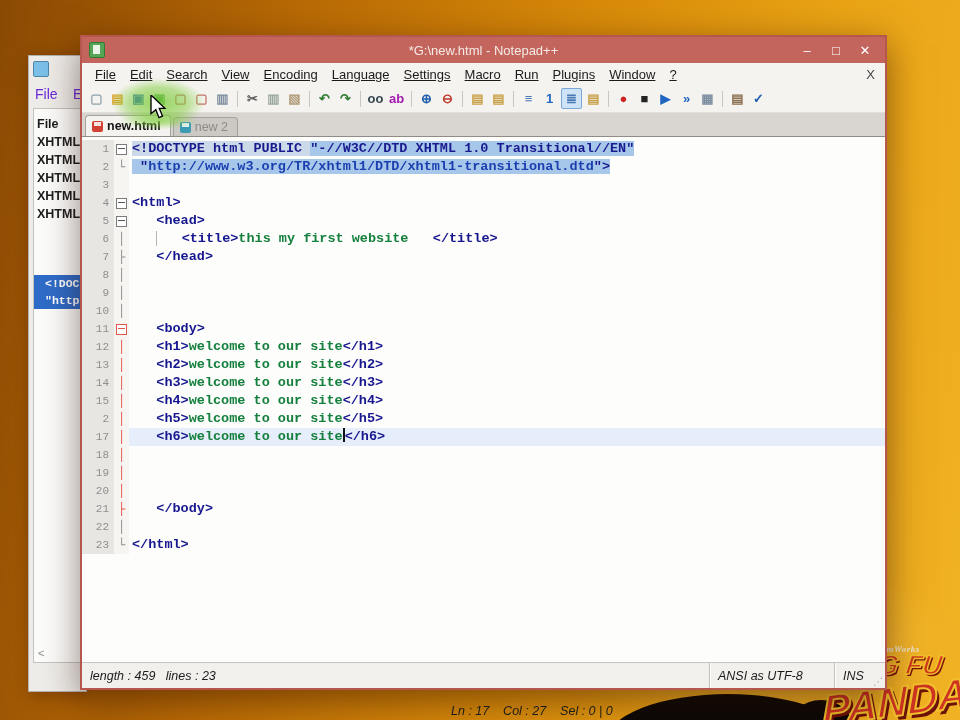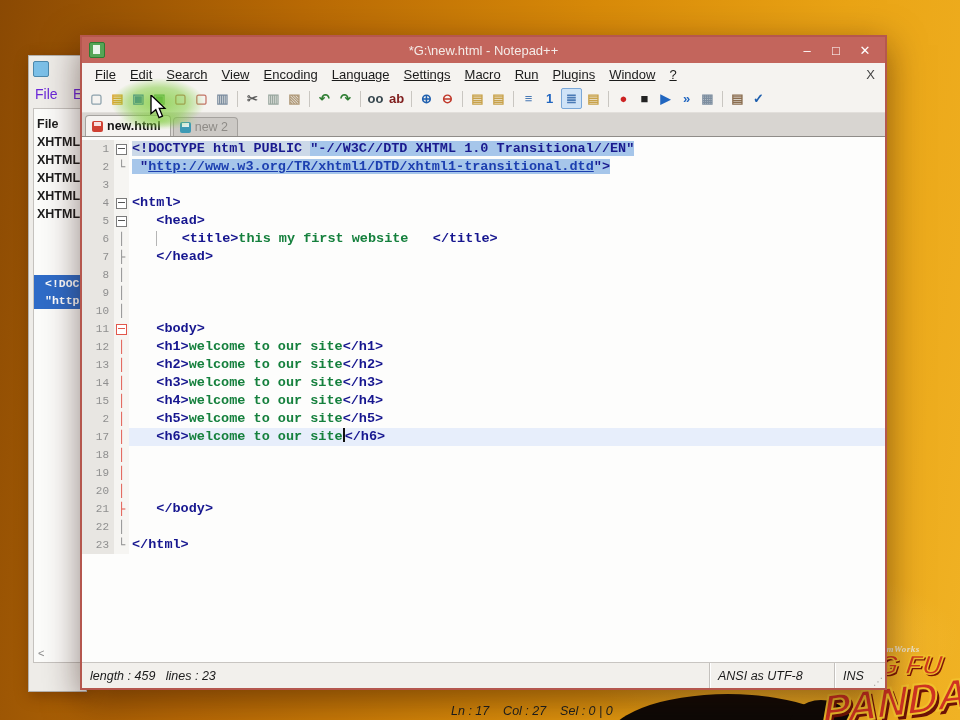--- a/index.html
+++ b/index.html
@@ -56,21 +56,21 @@
   .fold{width:15px;flex:0 0 15px;background:#f6f5f2;display:flex;align-items:center;justify-content:center;font:12px/18px "DejaVu Sans Mono",monospace;color:#8f8f8f;}
   .fold .red{color:#e2574b;}
   .fb{width:9px;height:9px;border:1px solid #7a7a7a;background:#fff;position:relative;}
   .fb::after{content:"";position:absolute;left:1px;right:1px;top:3px;height:1px;background:#555;}
   .fb.r{border-color:#e2574b;}
   .fb.r::after{background:#e2574b;}
   .code{flex:1;font:700 13.5px/18px "Liberation Mono",monospace;white-space:pre;padding-left:3px;color:#1c1c1c;}
   .code.cur{background:#e7eefb;}
   .s1{background:#ccd9e8;color:#1a1a8f;}
   .s2{background:#a6c6ea;color:#1a1a8f;}
-  .u{background:#a6c6ea;color:#1c3fb0;text-decoration:underline;}
+  .u{background:#a6c6ea;color:#1c3fb0;}
   .t{color:#16168f;}
   .p{color:#15803d;}
   .g{border-left:1px solid #b5b5b5;}
   .caret{display:inline-block;width:2px;height:14px;background:#111;vertical-align:-2px;}
 
   .statusbar{height:25px;background:#f2f0ec;border-top:1px solid #c8c5c1;display:flex;align-items:stretch;font-size:12.5px;color:#1b1b1b;position:relative;flex:0 0 auto;}
   .seg{display:flex;align-items:center;padding:0 8px;white-space:pre;border-left:1px solid #c4c1bd;box-shadow:inset 1px 0 0 #ffffff;font-style:italic;}
   .seg.first{border-left:none;box-shadow:none;flex:1;}
   .seg.pos{width:250px;margin-top:48px;}
   .seg.eol{width:100px;}
@@ -155,21 +155,21 @@
         <div class="ticon" style="color: rgb(125, 142, 160);">▥</div>
         <div class="tsep"></div>
         <div class="ticon" style="color: rgb(90, 90, 90);">✂</div>
         <div class="ticon" style="color: rgb(154, 168, 160);">▥</div>
         <div class="ticon" style="color: rgb(176, 154, 122);">▧</div>
         <div class="tsep"></div>
         <div class="ticon" style="color: rgb(46, 125, 50);">↶</div>
         <div class="ticon" style="color: rgb(46, 125, 50);">↷</div>
         <div class="tsep"></div>
         <div class="ticon" style="color: rgb(55, 71, 79);">oo</div>
-        <div class="ticon" style="color: #7f1d1d; text-align: center;">ab</div>
+        <div class="ticon" style="color: #a21caf; text-align: center;">ab</div>
         <div class="tsep"></div>
         <div class="ticon" style="color: rgb(31, 95, 174);">⊕</div>
         <div class="ticon" style="color: rgb(192, 57, 43);">⊖</div>
         <div class="tsep"></div>
         <div class="ticon" style="color: rgb(200, 162, 74);">▤</div>
         <div class="ticon" style="color: rgb(200, 162, 74);">▤</div>
         <div class="tsep"></div>
         <div class="ticon" style="color: rgb(74, 122, 181);">≡</div>
         <div class="ticon" style="color: rgb(33, 102, 192);">1</div>
         <div class="ticon active" style="color: rgb(74, 122, 181);">≣</div>

